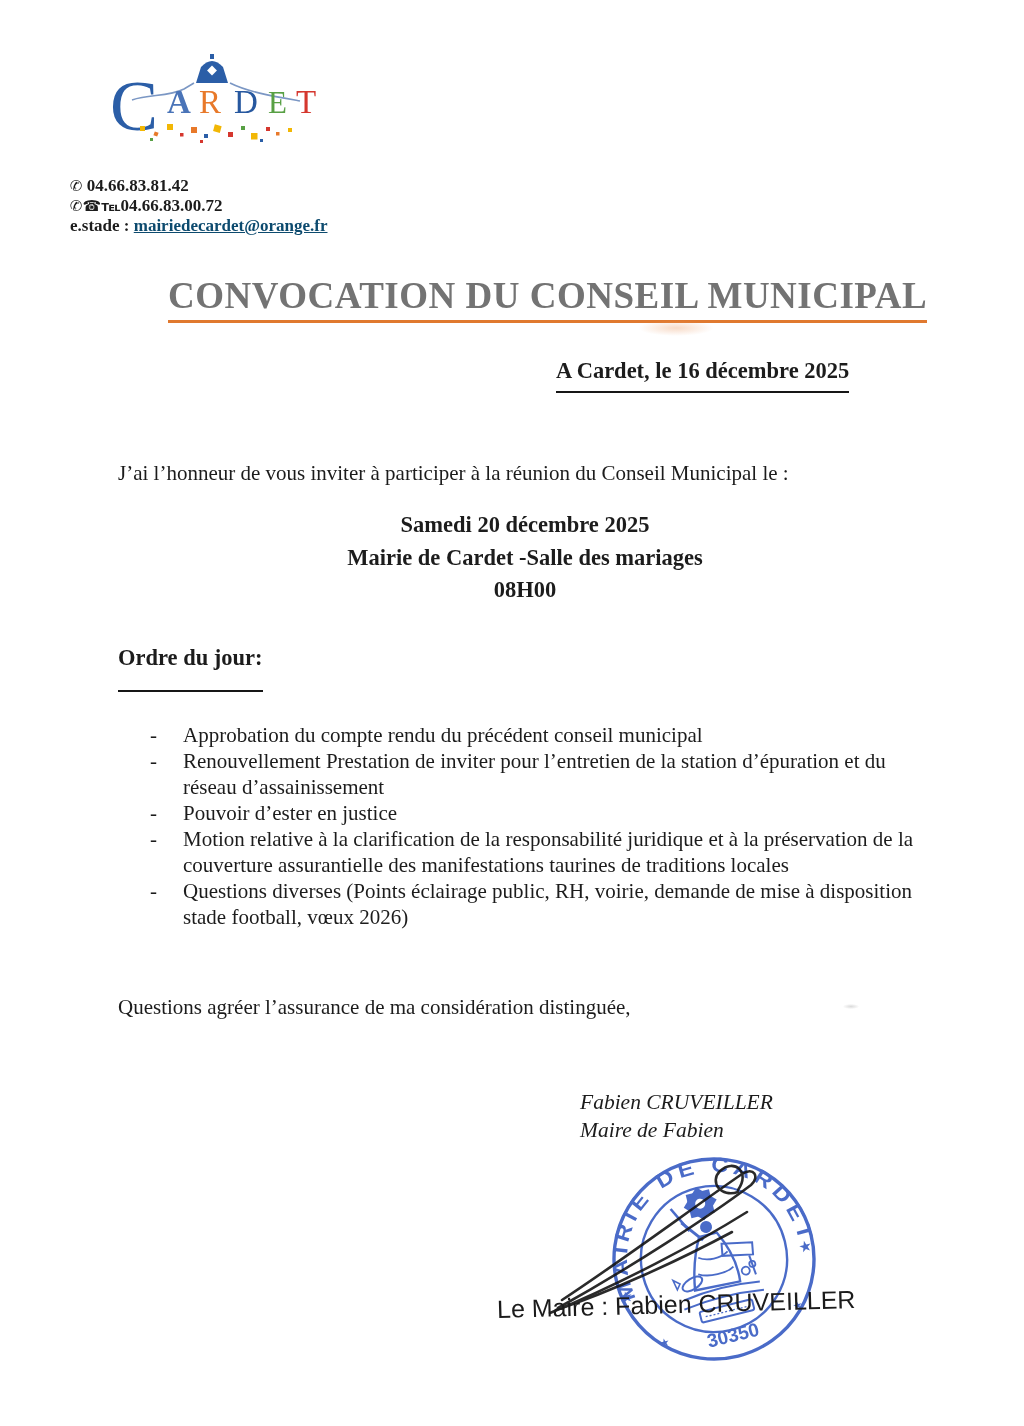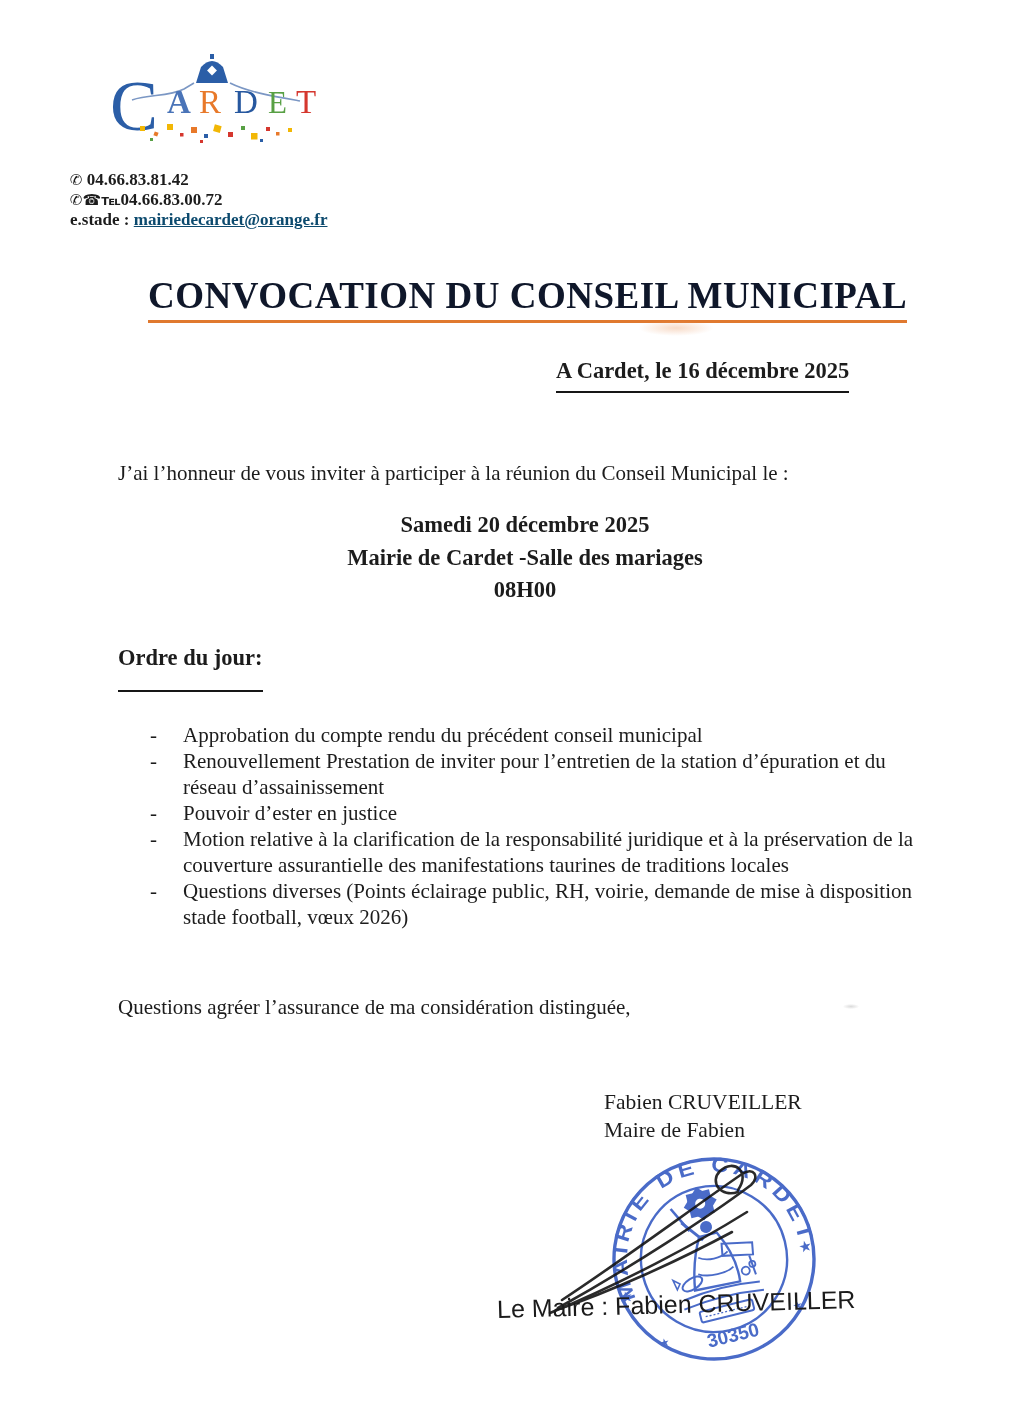--- a/index.html
+++ b/index.html
@@ -7,29 +7,29 @@
     position:relative;
     width:1024px;height:1426px;
     background:#ffffff;
     font-family:"Liberation Serif", serif;
     color:#1c1c1c;
     overflow:hidden;
   }
   .abs{position:absolute;}
 
   
-  .contact{left:70px;top:170px;font-size:17px;font-weight:bold;line-height:20px;}
+  .contact{left:70px;top:176px;font-size:17px;font-weight:bold;line-height:20px;}
   .contact .glyph{font-family:"DejaVu Sans",sans-serif;font-size:15px;}
   .email-link{color:#0c4a6e;text-decoration:underline;font-weight:bold;}
 
   
   .title{
-    left:148px;top:274px;
+    left:168px;top:274px;
     font-size:37px;font-weight:bold;letter-spacing:0.5px;
-    color:#0f172a;
+    color:#737373;
     border-bottom:3px solid #e0792f;
     padding-bottom:3px;
     white-space:nowrap;
   }
   .smudge{
     left:638px;top:320px;width:76px;height:16px;border-radius:50%;
     background:radial-gradient(ellipse at center, rgba(235,160,110,0.38), rgba(235,160,110,0) 70%);
   }
   .graymark{
     left:843px;top:1004px;width:16px;height:5px;border-radius:50%;
@@ -58,21 +58,21 @@
     border-bottom:2.5px solid #161616;
     padding-bottom:19px;
   }
 
   .agenda{left:150px;top:722px;width:782px;font-size:21px;}
   .agenda-item{display:flex;line-height:26px;}
   .agenda-item .dash{width:33px;flex:0 0 33px;}
 
   .closing{left:118px;top:995px;font-size:21px;}
 
-  .signatory{left:604px;top:1088px;font-size:21.5px;line-height:28px;}
+  .signatory{left:580px;top:1088px;font-size:21.5px;line-height:28px;font-style:italic;}
 
   .signedline{
     left:497px;top:1290px;
     font-family:"Liberation Sans", sans-serif;
     font-size:25px;color:#1b1b1b;
     transform:rotate(-1.6deg);
     white-space:nowrap;
     z-index:5;
   }
   .stamp-svg{left:583px;top:1128px;z-index:2;}

